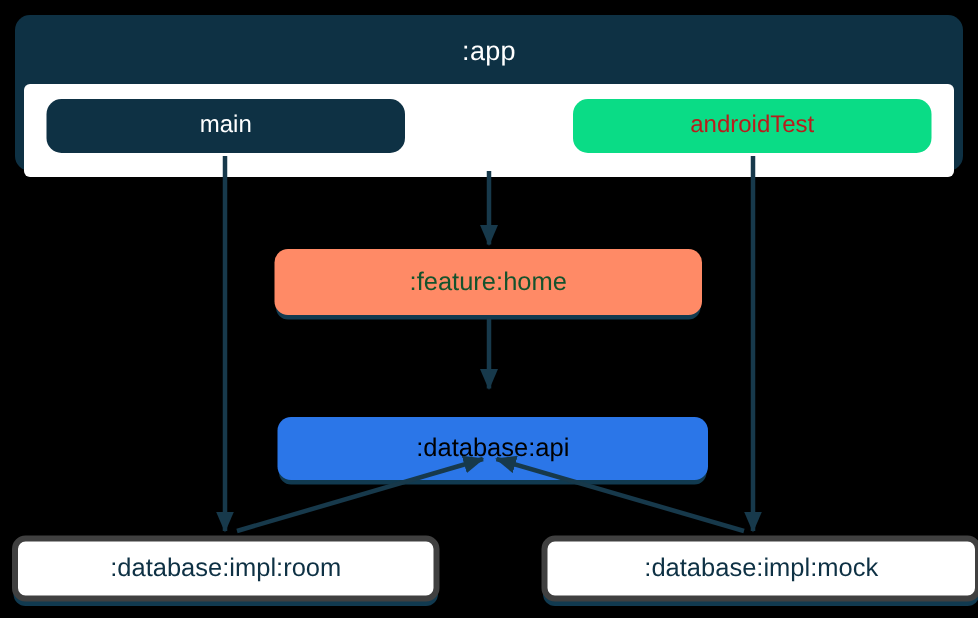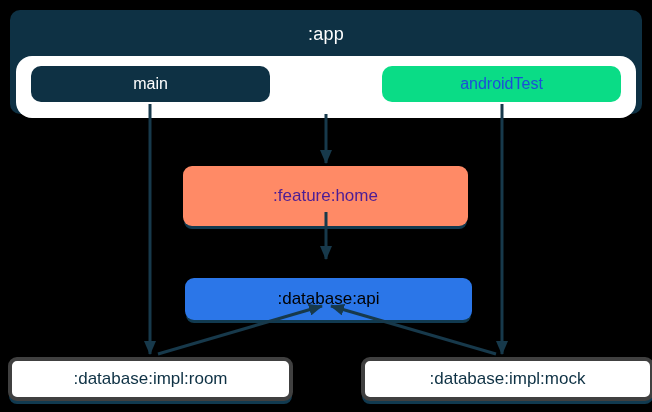--- a/index.html
+++ b/index.html
@@ -13,36 +13,36 @@
     position:absolute; left:10px; top:10px; width:632px; height:104px;
     background:#0E3144; border-radius:10px; box-sizing:border-box;
   }
   .app-label {
     position:absolute; left:0; top:0; width:100%; height:48px;
     display:flex; align-items:center; justify-content:center;
     color:#ffffff; font-size:18px; letter-spacing:.2px;
   }
   .app-body {
     position:absolute; left:6px; top:46px; width:620px; height:62px;
-    background:#ffffff; border-radius:16px;
+    background:#ffffff; border-radius:4px;
   }
   .sourceset {
     position:absolute; top:10px; height:36px; width:239px;
     display:flex; align-items:center; justify-content:center;
     border-radius:10px; font-size:16px;
   }
   .sourceset.main { left:15px; background:#0E3144; color:#ffffff; }
-  .sourceset.androidtest { right:15px; background:#0ADC86; color:#1d4ed8; }
+  .sourceset.androidtest { right:15px; background:#0ADC86; color:#b91c1c; }
   
   .node {
     position:absolute; display:flex; align-items:center; justify-content:center;
     border-radius:9px; font-size:17px; box-sizing:border-box;
     box-shadow:0 4px 0 -1px #113A50;
   }
-  .node.orange { left:183px; top:166px; width:285px; height:60px; background:#FF8A66; color:#4c1d95; }
+  .node.orange { left:183px; top:166px; width:285px; height:44px; background:#FF8A66; color:#14532d; }
   .node.blue   { left:185px; top:278px; width:287px; height:42px; background:#2B76E8; color:#000000; }
   .node.outline {
     background:#ffffff; border:4px solid #404040; color:#0E3144;
     top:357px; height:44px;
   }
   .node.room { left:8px;   width:285px; }
   .node.mock { left:361px; width:293px; }
   
   .edges { position:absolute; left:0; top:0; width:652px; height:412px; pointer-events:none; }
 </style>

